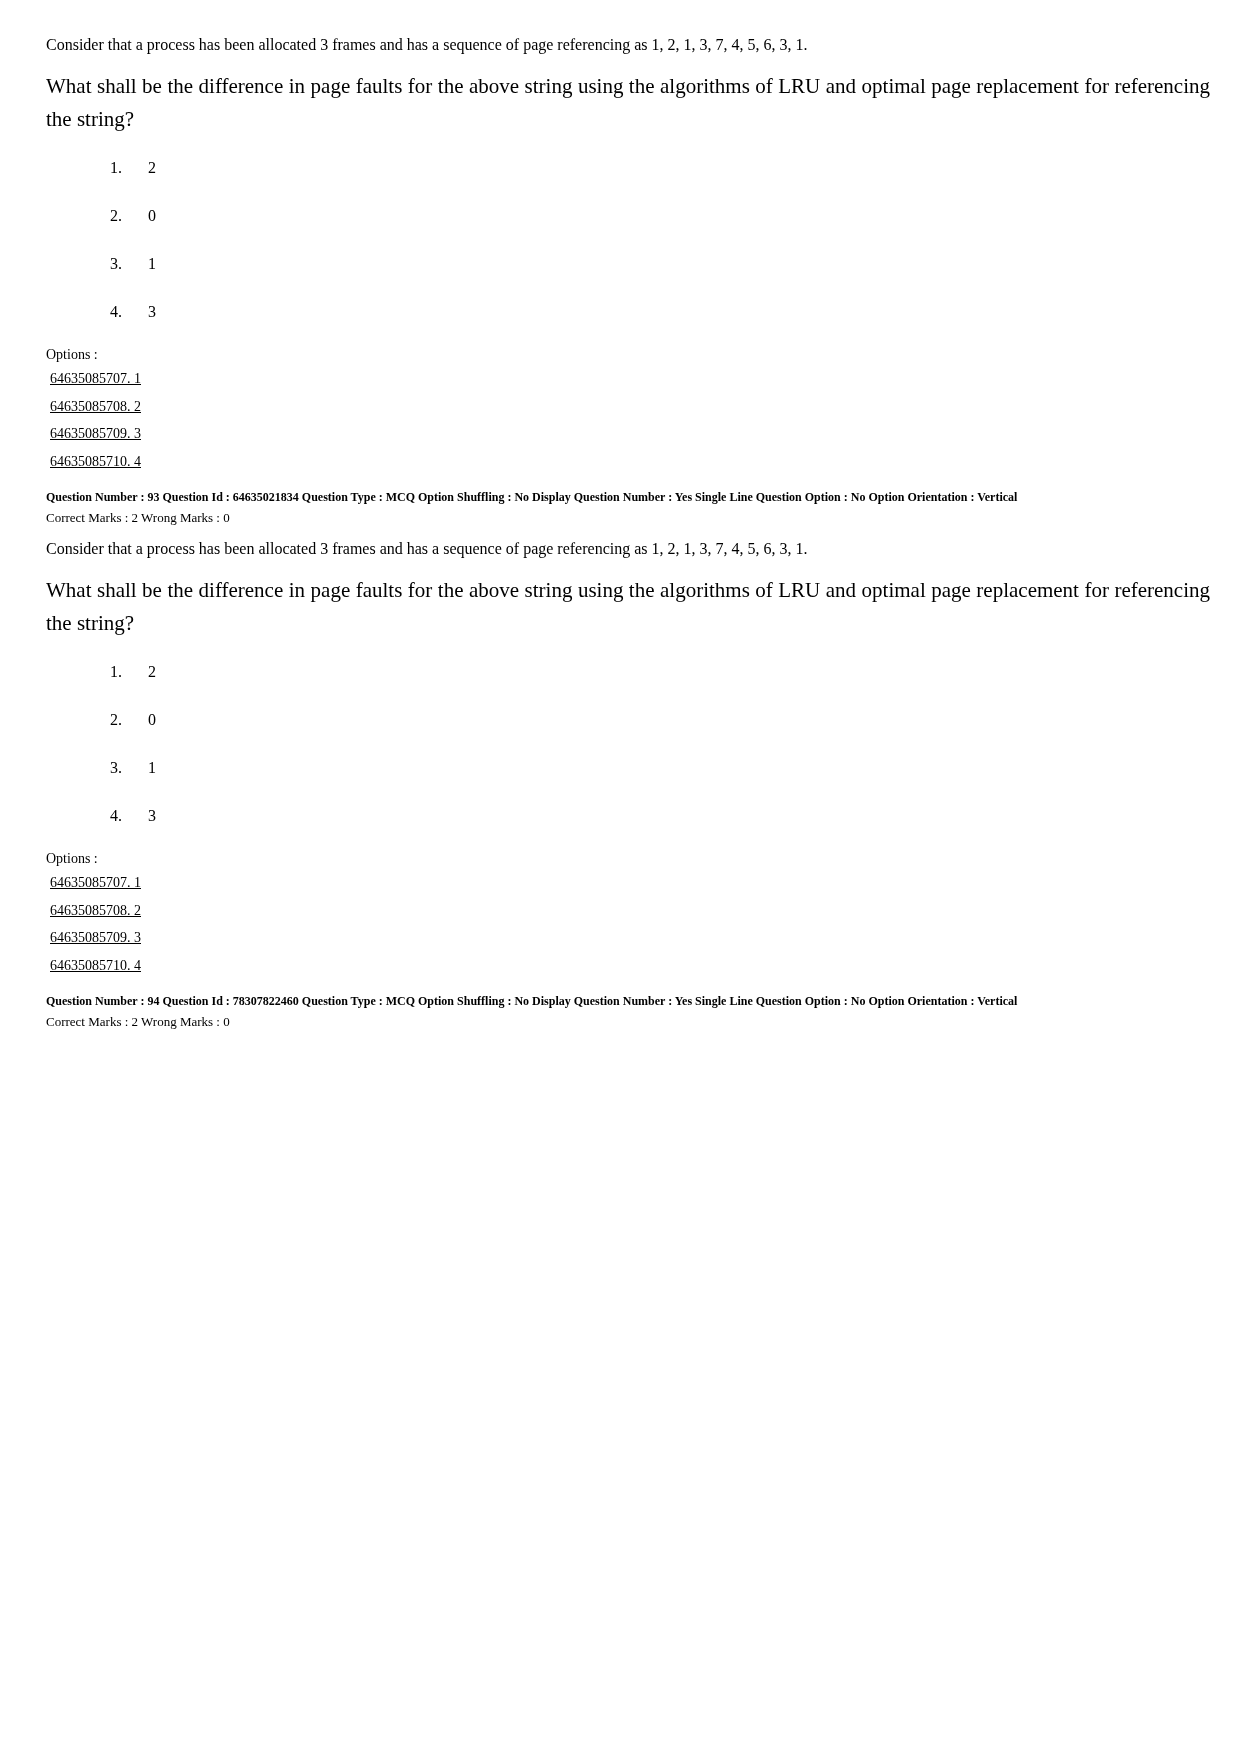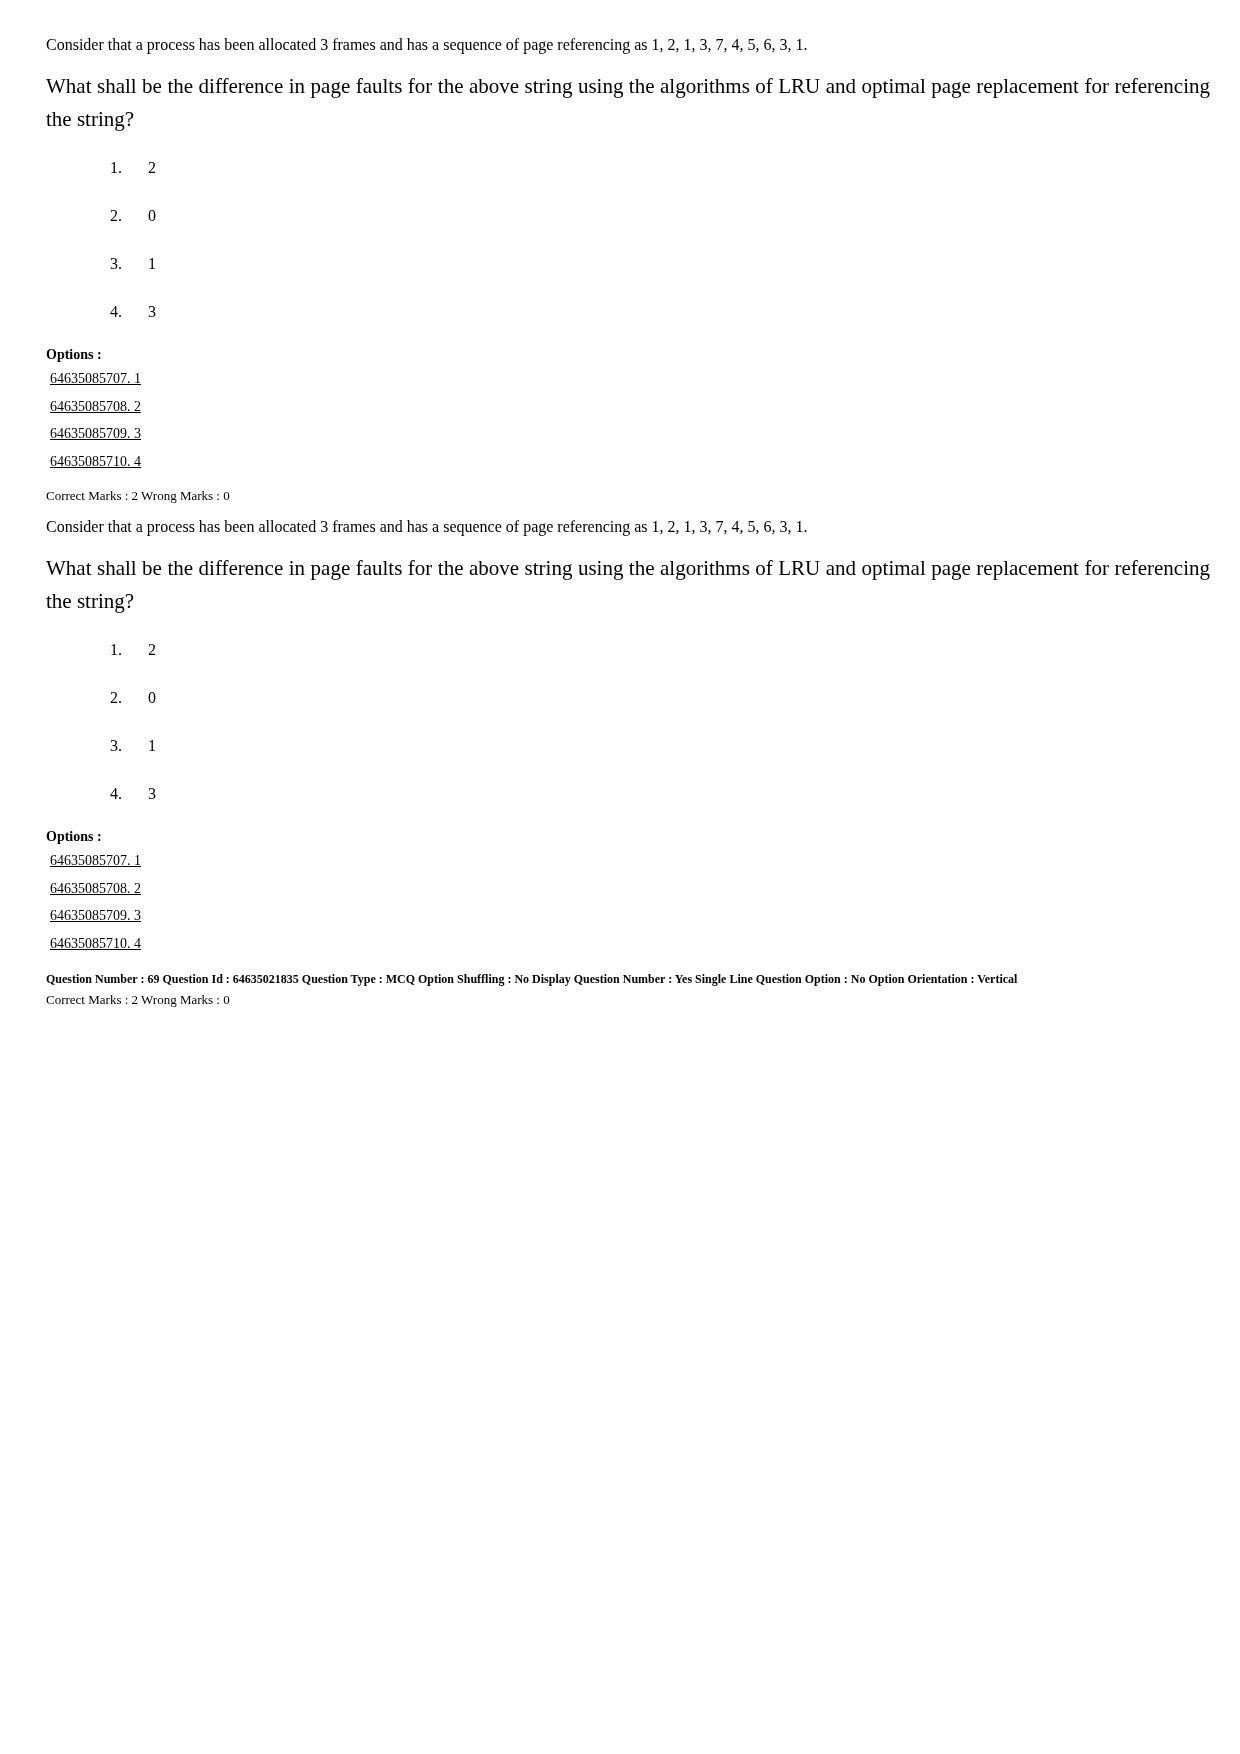--- a/index.html
+++ b/index.html
@@ -43,21 +43,21 @@
     }
     .option-number {
       min-width: 30px;
       font-size: 16px;
     }
     .option-value {
       font-size: 16px;
     }
     .options-label {
       font-size: 14px;
-      font-weight: bold;
+      font-weight: normal;
       margin-bottom: 2px;
     }
     .options-ids {
       font-size: 14px;
       line-height: 1.7;
       margin-bottom: 14px;
       text-decoration: underline;
     }
     .meta-info {
       font-size: 12px;
@@ -98,20 +98,21 @@
   </div>
 
   <div class="options-label">Options :</div>
   <div class="options-ids">
     <div>64635085707. 1</div>
     <div>64635085708. 2</div>
     <div>64635085709. 3</div>
     <div>64635085710. 4</div>
   </div>
 
+  <div class="meta-info">Question Number : 93  Question Id : 64635021834  Question Type : MCQ  Option Shuffling : No  Display Question Number : Yes  Single Line Question Option : No  Option Orientation : Vertical</div>
   <div class="marks-info">Correct Marks : 2  Wrong Marks : 0</div>
 </div>
 
 <div class="question-block">
   <p class="question-text">Consider that a process has been allocated 3 frames and has a sequence of page referencing as 1, 2, 1, 3, 7, 4, 5, 6, 3, 1.</p>
   <p class="question-sub-text">What shall be the difference in page faults for the above string using the algorithms of LRU and optimal page replacement for referencing the string?</p>
 
   <div class="options-list">
     <div class="option-item">
       <span class="option-number">1.</span>
@@ -132,15 +133,15 @@
   </div>
 
   <div class="options-label">Options :</div>
   <div class="options-ids">
     <div>64635085707. 1</div>
     <div>64635085708. 2</div>
     <div>64635085709. 3</div>
     <div>64635085710. 4</div>
   </div>
 
-  <div class="meta-info">Question Number : 69  Question Id : 64635021835  Question Type : MCQ  Option Shuffling : No  Display Question Number : Yes  Single Line Question Option : No  Option Orientation : Vertical</div>
+  <div class="meta-info">Question Number : 94  Question Id : 78307822460  Question Type : MCQ  Option Shuffling : No  Display Question Number : Yes  Single Line Question Option : No  Option Orientation : Vertical</div>
   <div class="marks-info">Correct Marks : 2  Wrong Marks : 0</div>
 </div>
 
 </body></html>

